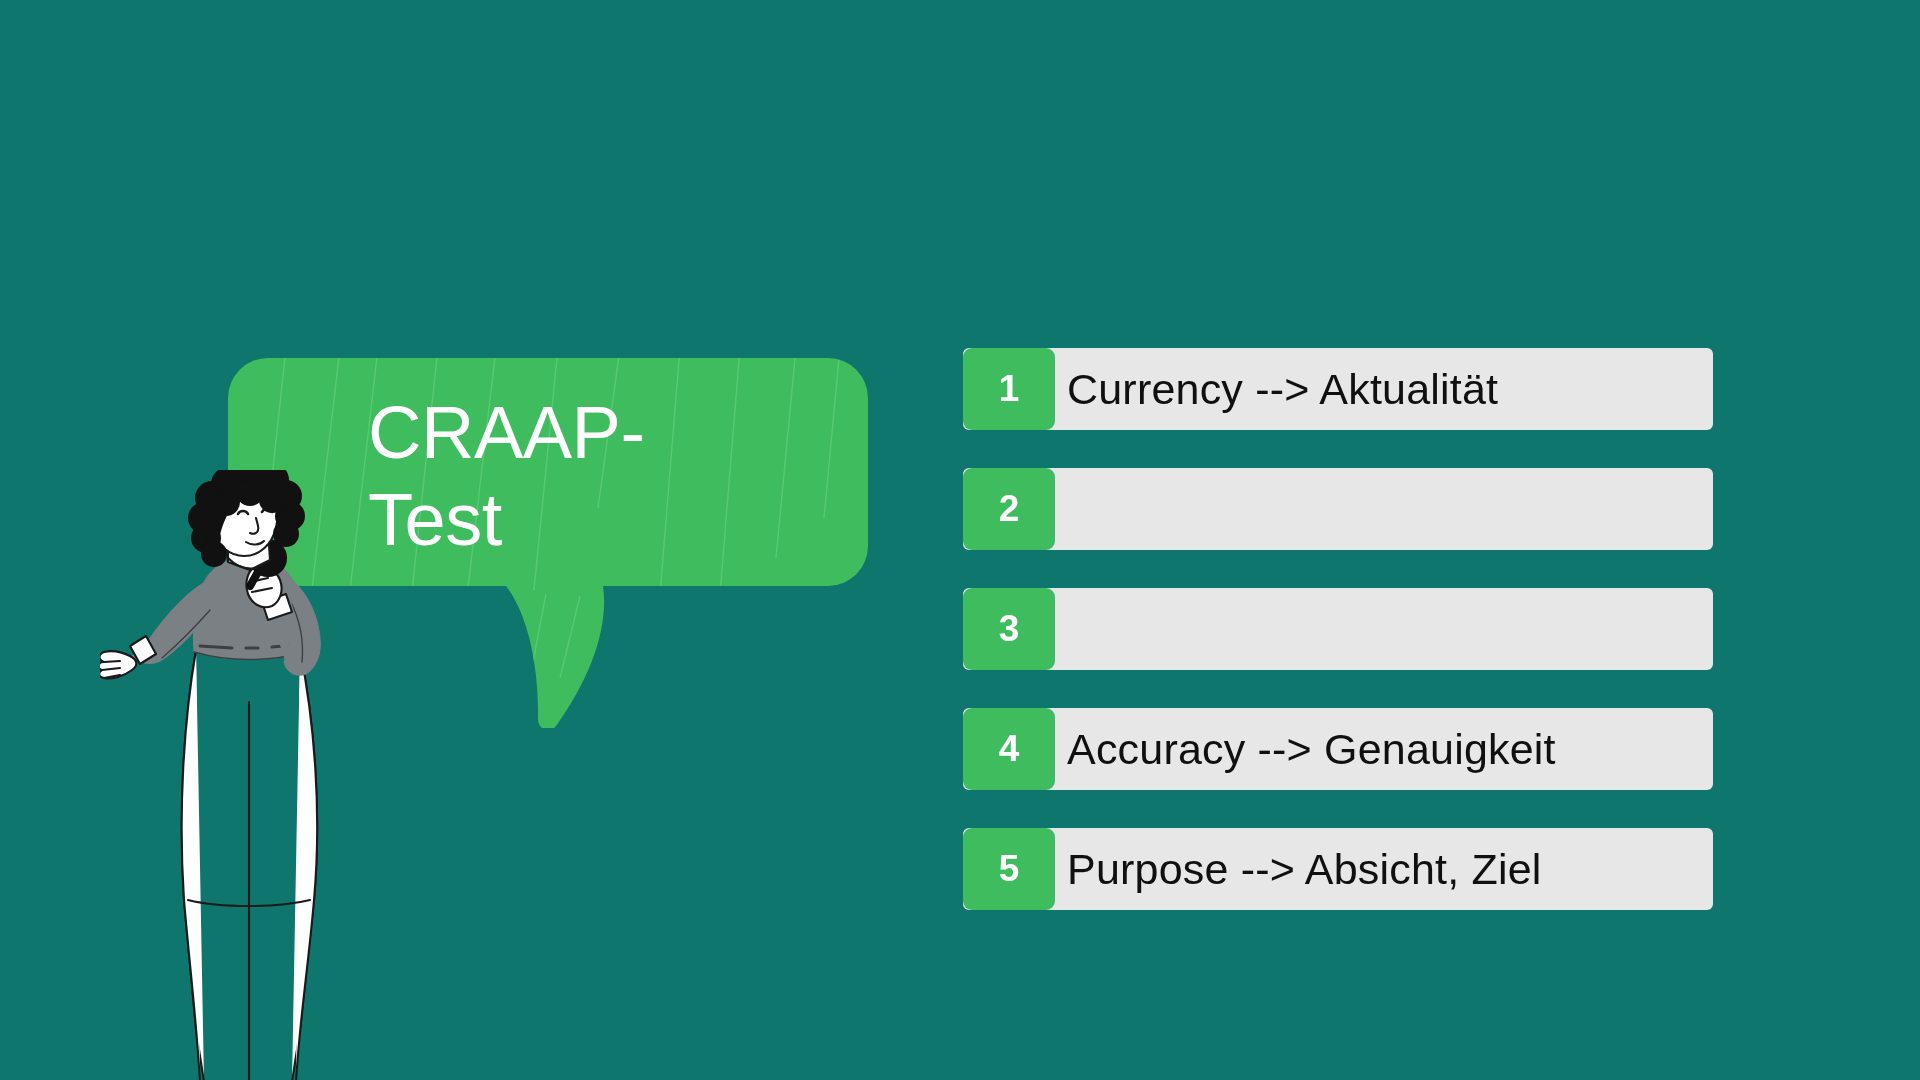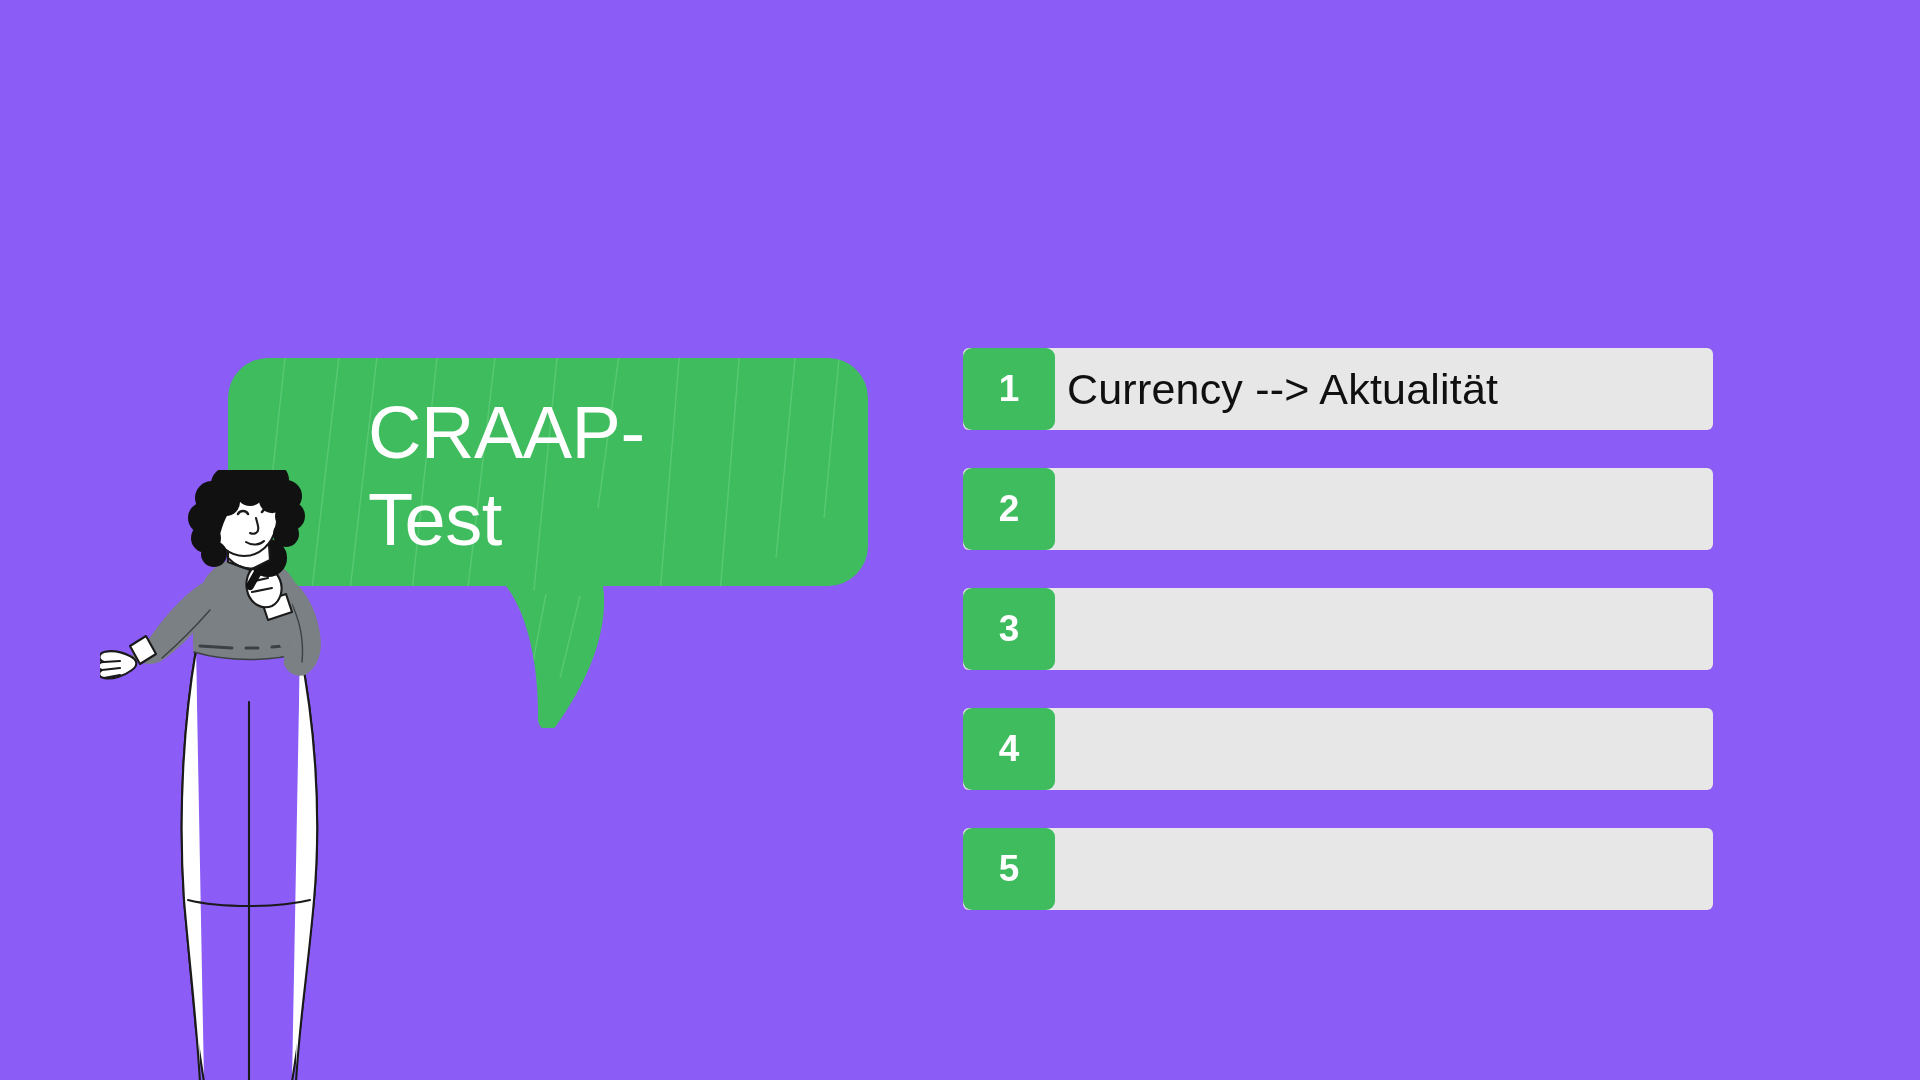--- a/index.html
+++ b/index.html
@@ -14,21 +14,21 @@
 
   body {
     font-family: "Liberation Sans", "DejaVu Sans", sans-serif;
     position: relative;
   }
 
   .slide {
     position: relative;
     width: 1920px;
     height: 1080px;
-    background: #8b5cf6;
+    background: #0f766e;
   }
 
   
   .left-panel {
     position: absolute;
     left: 0;
     top: 0;
     width: 900px;
     height: 1080px;
   }
@@ -260,21 +260,23 @@
     </div>
 
     <div class="list-row">
       <div class="row-bg"></div>
       <div class="row-badge">3</div>
     </div>
 
     <div class="list-row">
       <div class="row-bg"></div>
       <div class="row-badge">4</div>
+      <div class="row-label">Accuracy --&gt; Genauigkeit</div>
     </div>
 
     <div class="list-row">
       <div class="row-bg"></div>
       <div class="row-badge">5</div>
+      <div class="row-label">Purpose --&gt; Absicht, Ziel</div>
     </div>
 
   </div>
 </div>
 
 </body></html>

